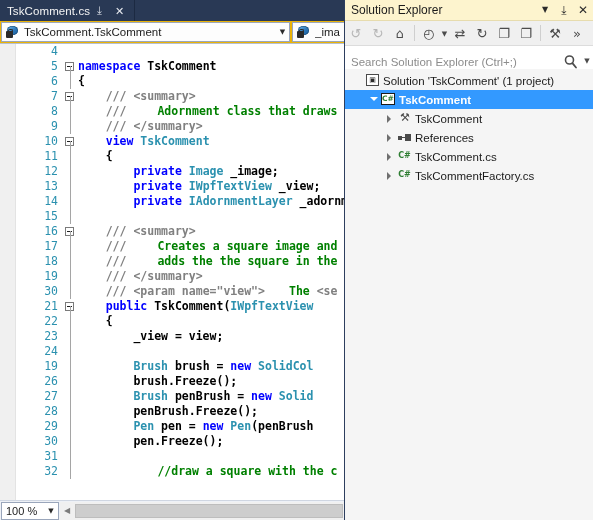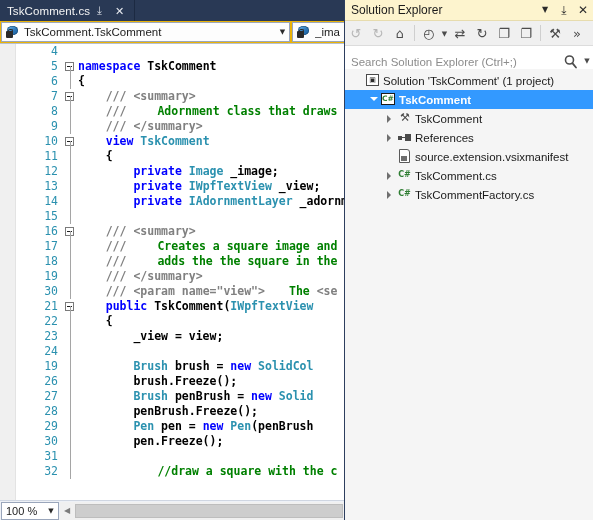--- a/index.html
+++ b/index.html
@@ -615,40 +615,33 @@
           <span class="tr-ico">
             <span class="ico-refs">
               <span class="sq1"></span>
               <span class="bar"></span>
               <span class="sq2"></span>
             </span>
           </span>
           <span class="tr-label">References</span>
         </div>
         <div class="tr-row" style="padding-left: 38px;">
-          <span class="tr-exp"></span>
+          <span class="tr-exp">
+            <span class="arw"></span>
+          </span>
           <span class="tr-ico">
-            <span class="ico-manifest"></span>
-          </span>
-          <span class="tr-label">source.extension.vsixmanifest</span>
+            <span class="ico-csfile"></span>
+          </span>
+          <span class="tr-label">TskComment.cs</span>
         </div>
         <div class="tr-row" style="padding-left: 38px;">
           <span class="tr-exp">
             <span class="arw"></span>
           </span>
           <span class="tr-ico">
             <span class="ico-csfile"></span>
           </span>
-          <span class="tr-label">TskComment.cs</span>
-        </div>
-        <div class="tr-row" style="padding-left: 38px;">
-          <span class="tr-exp">
-            <span class="arw"></span>
-          </span>
-          <span class="tr-ico">
-            <span class="ico-csfile"></span>
-          </span>
           <span class="tr-label">TskCommentFactory.cs</span>
         </div>
       </div>
   </div>
 
 </div>
 
 </body></html>

